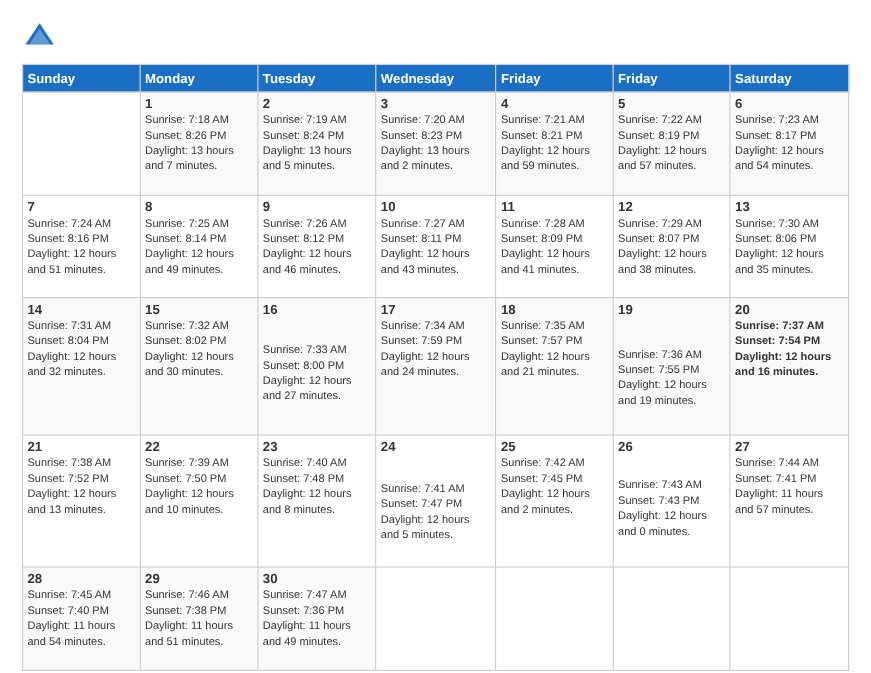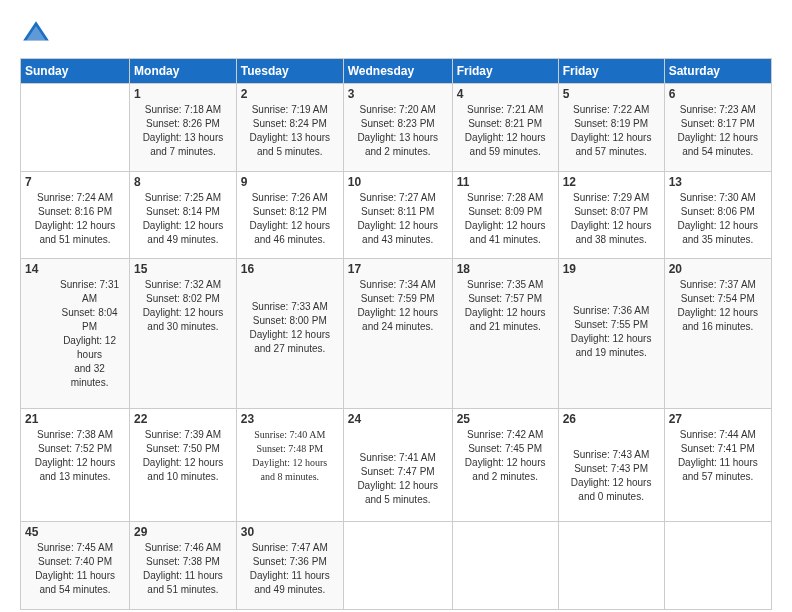--- a/index.html
+++ b/index.html
@@ -95,21 +95,20 @@
       font-size: 12px;
       font-weight: bold;
       color: #333;
       display: block;
       margin-bottom: 2px;
     }
     .day-info {
       color: #333;
       line-height: 1.4;
       font-size: 10px;
-      text-align: center;
     }
     .empty-cell {
       background: #fff !important;
     }
   </style>
 </head>
 <body>
 
 <div class="page">
   <div class="header">
@@ -234,21 +233,21 @@
             <span class="day-num">13</span>
             <div class="day-info" style="white-space: pre-line;">Sunrise: 7:30 AM
 Sunset: 8:06 PM
 Daylight: 12 hours
 and 35 minutes.</div>
           </td>
         </tr>
         <tr>
           <td>
             <span class="day-num">14</span>
-            <div class="day-info" style="white-space: pre-line; margin-left: 29px;">Sunrise: 7:31 AM
+            <div class="day-info" style="white-space: pre-line;">Sunrise: 7:31 AM
 Sunset: 8:04 PM
 Daylight: 12 hours
 and 32 minutes.</div>
           </td>
           <td>
             <span class="day-num">15</span>
             <div class="day-info" style="white-space: pre-line;">Sunrise: 7:32 AM
 Sunset: 8:02 PM
 Daylight: 12 hours
 and 30 minutes.</div>
@@ -276,21 +275,21 @@
           </td>
           <td>
             <span class="day-num">19</span>
             <div class="day-info" style="white-space: pre-line; margin-top: 28px;">Sunrise: 7:36 AM
 Sunset: 7:55 PM
 Daylight: 12 hours
 and 19 minutes.</div>
           </td>
           <td>
             <span class="day-num">20</span>
-            <div class="day-info" style="white-space: pre-line;">Sunrise: 7:37 AM
+            <div class="day-info" style="white-space: pre-line; font-weight: bold;">Sunrise: 7:37 AM
 Sunset: 7:54 PM
 Daylight: 12 hours
 and 16 minutes.</div>
           </td>
         </tr>
         <tr>
           <td>
             <span class="day-num">21</span>
             <div class="day-info" style="white-space: pre-line;">Sunrise: 7:38 AM
 Sunset: 7:52 PM
@@ -299,21 +298,21 @@
           </td>
           <td>
             <span class="day-num">22</span>
             <div class="day-info" style="white-space: pre-line;">Sunrise: 7:39 AM
 Sunset: 7:50 PM
 Daylight: 12 hours
 and 10 minutes.</div>
           </td>
           <td>
             <span class="day-num">23</span>
-            <div class="day-info" style="white-space: pre-line; font-family: Liberation Serif, serif;">Sunrise: 7:40 AM
+            <div class="day-info" style="white-space: pre-line;">Sunrise: 7:40 AM
 Sunset: 7:48 PM
 Daylight: 12 hours
 and 8 minutes.</div>
           </td>
           <td>
             <span class="day-num">24</span>
             <div class="day-info" style="white-space: pre-line; margin-top: 25px;">Sunrise: 7:41 AM
 Sunset: 7:47 PM
 Daylight: 12 hours
 and 5 minutes.</div>
@@ -335,21 +334,21 @@
           <td>
             <span class="day-num">27</span>
             <div class="day-info" style="white-space: pre-line;">Sunrise: 7:44 AM
 Sunset: 7:41 PM
 Daylight: 11 hours
 and 57 minutes.</div>
           </td>
         </tr>
         <tr>
           <td>
-            <span class="day-num">45</span>
+            <span class="day-num">28</span>
             <div class="day-info" style="white-space: pre-line;">Sunrise: 7:45 AM
 Sunset: 7:40 PM
 Daylight: 11 hours
 and 54 minutes.</div>
           </td>
           <td>
             <span class="day-num">29</span>
             <div class="day-info" style="white-space: pre-line;">Sunrise: 7:46 AM
 Sunset: 7:38 PM
 Daylight: 11 hours

